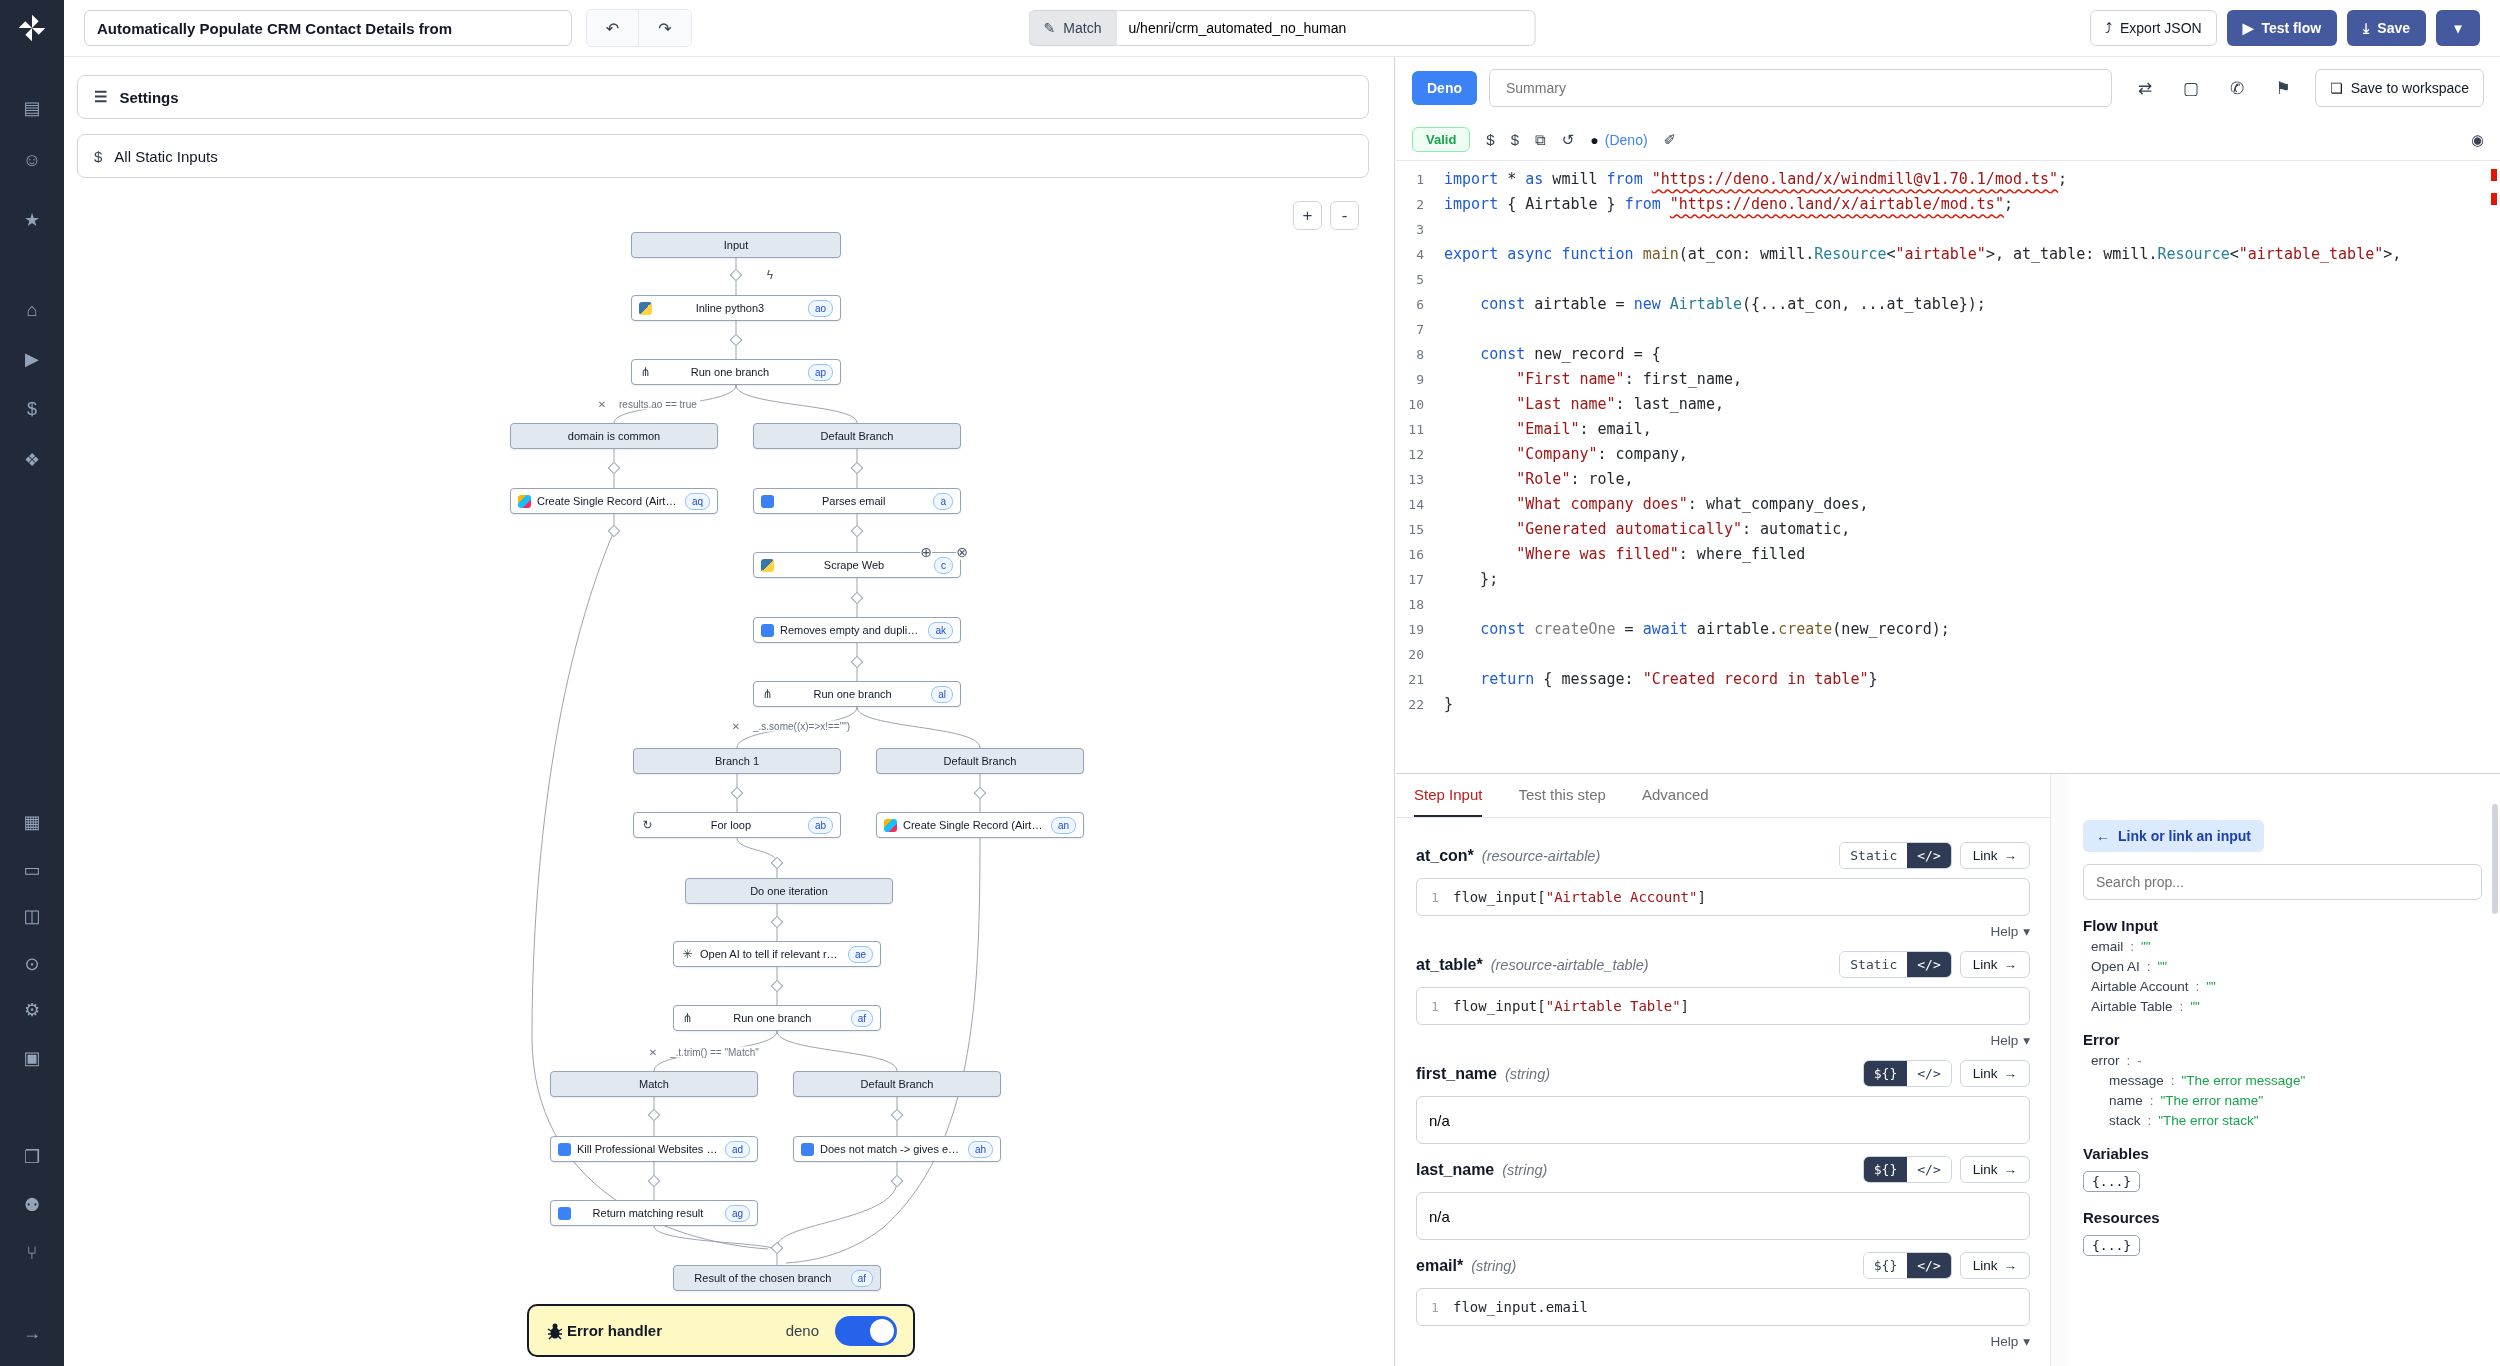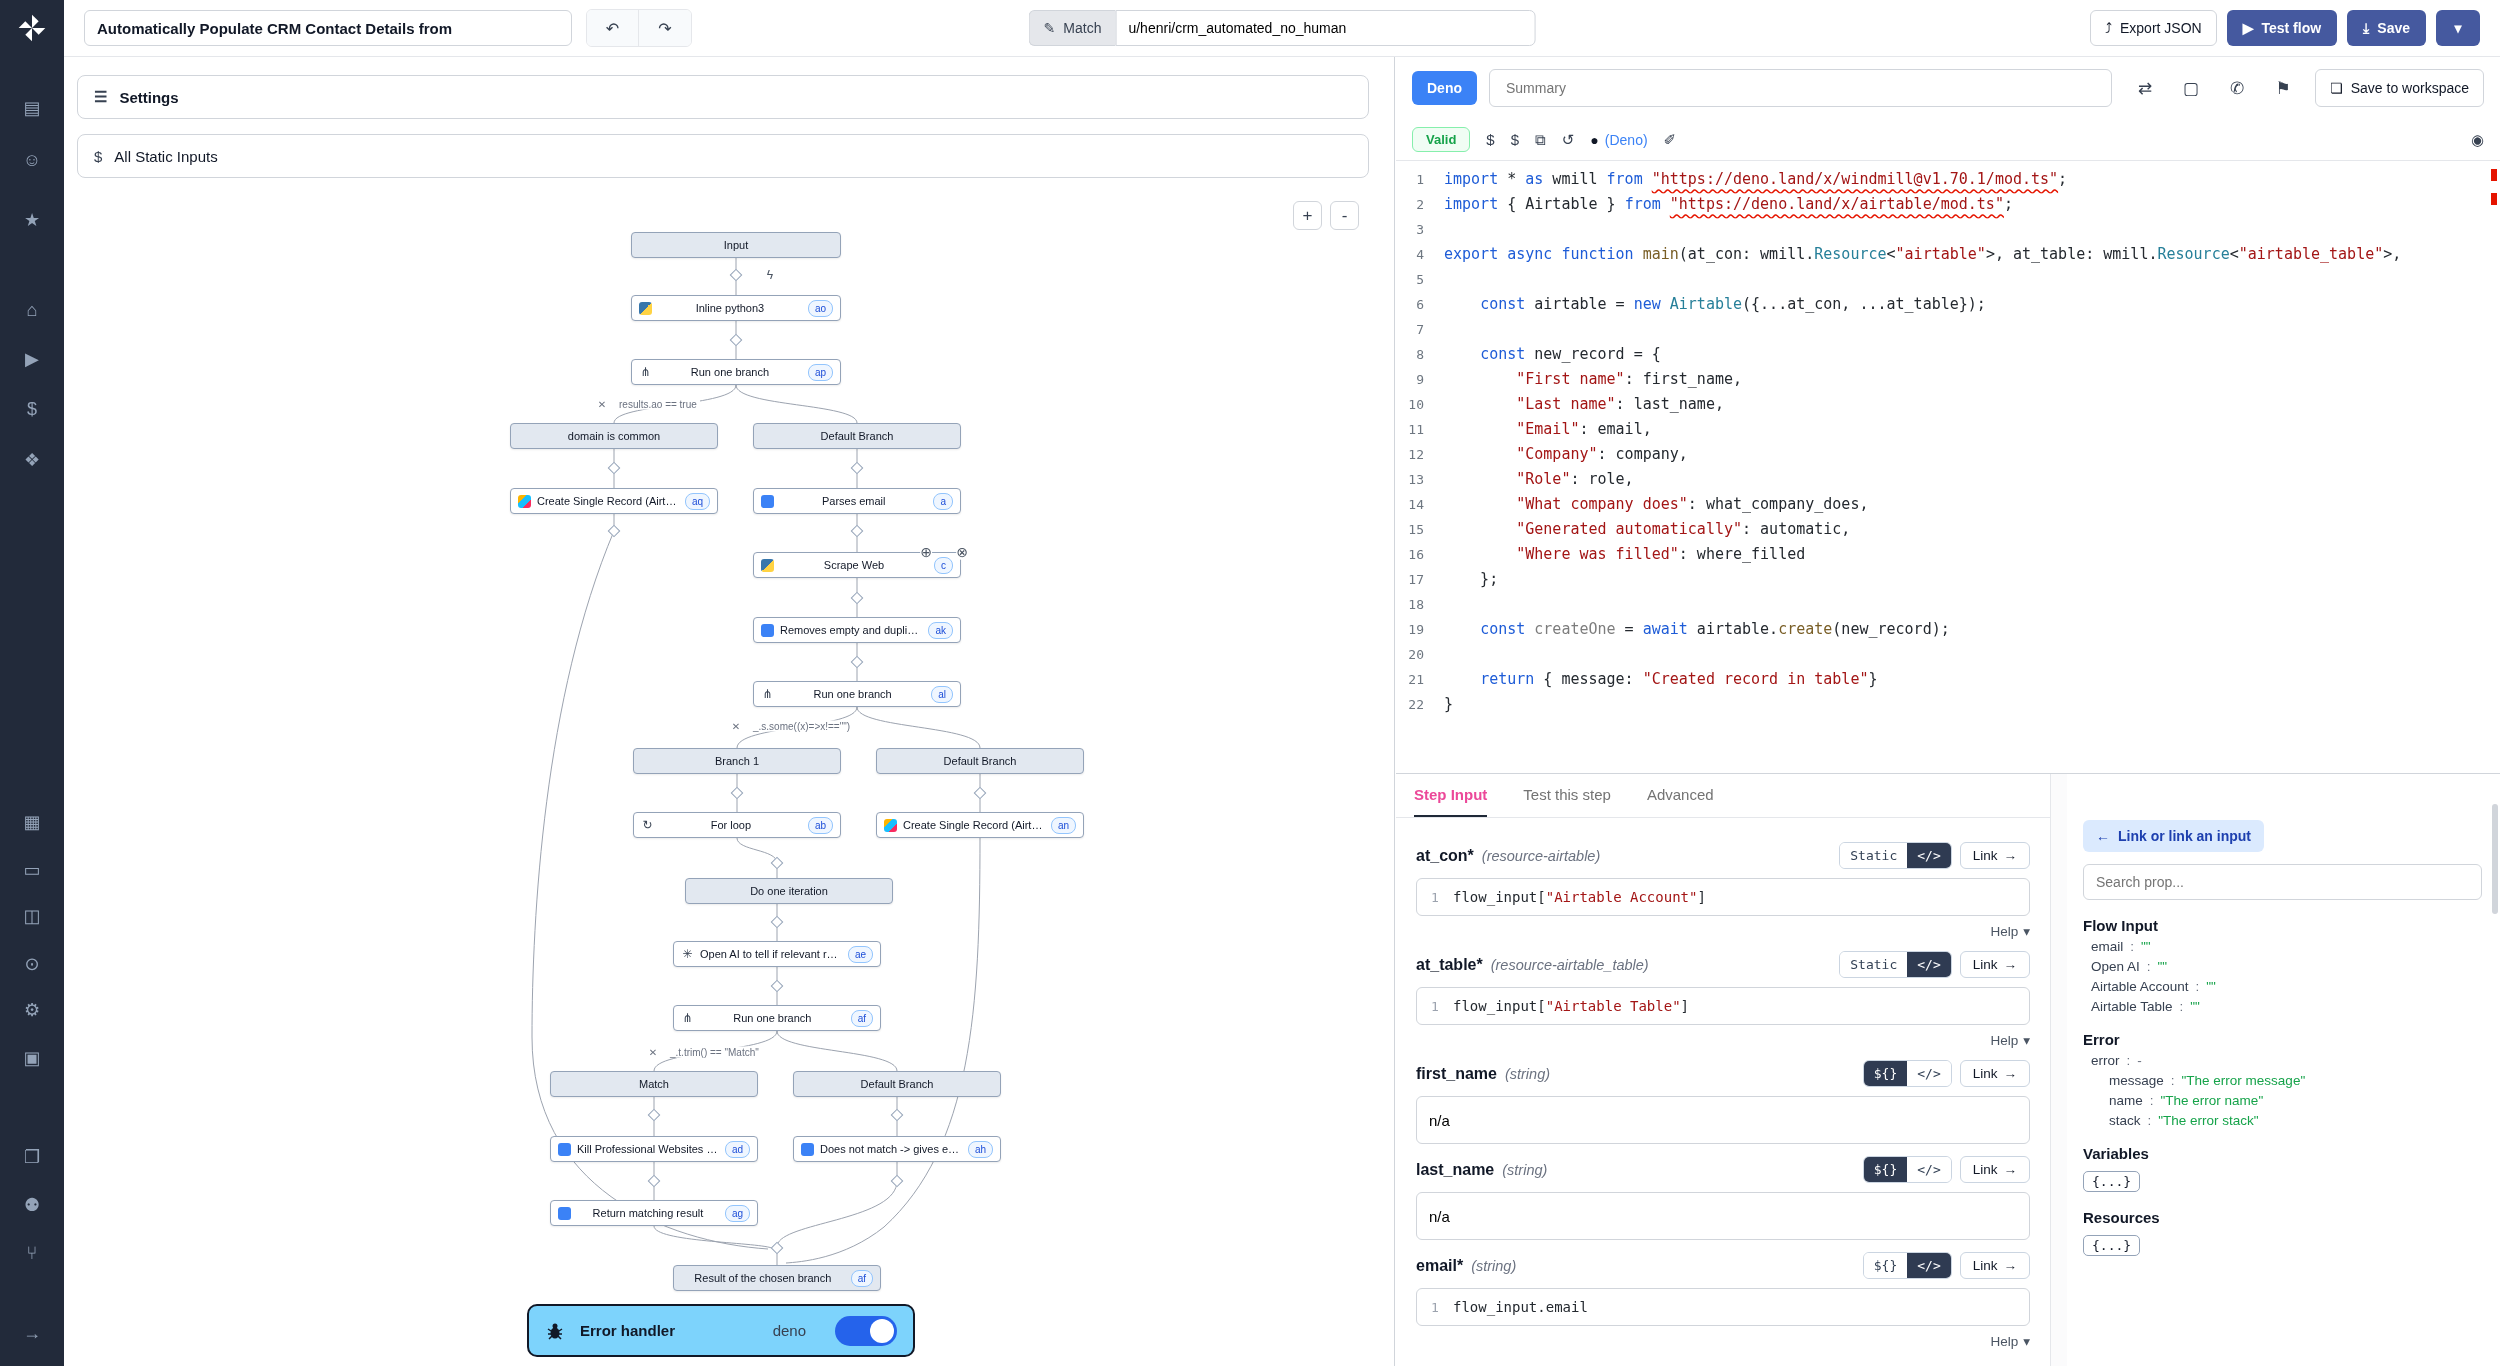--- a/index.html
+++ b/index.html
@@ -55,22 +55,22 @@
     justify-content:center;font-size:12px;color:#374151}
   .nicon.python{background:linear-gradient(135deg,#3776ab 50%,#ffd343 50%);border-radius:3px;color:transparent}
   .nicon.airtable{background:linear-gradient(135deg,#fcb400 33%,#18bfff 33%,#18bfff 66%,#f82b60 66%);border-radius:3px;color:transparent}
   .nicon.script{background:#3b82f6;border-radius:3px;color:transparent}
   .diamond{position:absolute;width:9px;height:9px;border:1px solid #94a3b8;background:#fff;
     transform:translate(-50%,-50%) rotate(45deg);z-index:1}
   .cond-x{position:absolute;transform:translate(-50%,-50%);font-size:10px;color:#6b7280;z-index:3;background:#fff;padding:0 2px}
   .cond-label{position:absolute;transform:translateY(-50%);font-size:10px;color:#6b7280;white-space:nowrap;
     background:#fff;padding:0 3px;z-index:3}
   .decor{position:absolute;transform:translate(-50%,-50%);font-size:14px;color:#4b5563;z-index:4;background:#fff;border-radius:50%}
-  .error-handler{position:absolute;left:463px;top:1247px;width:388px;height:53px;background:#7dd3fc;
-    border:2px solid #111827;border-radius:10px;display:flex;align-items:center;gap:15px;padding:0 16px;font-size:15px;z-index:5}
+  .error-handler{position:absolute;left:463px;top:1247px;width:388px;height:53px;background:#fef9c3;
+    border:2px solid #111827;border-radius:10px;display:flex;align-items:center;gap:2px;padding:0 16px;font-size:15px;z-index:5}
   .eh-label{font-weight:600}
   .eh-lang{margin-left:auto;margin-right:14px;color:#374151}
   .toggle{width:62px;height:30px;border-radius:15px;background:#2563eb;position:relative;flex:none;cursor:pointer}
   .toggle .knob{position:absolute;right:3px;top:3px;width:24px;height:24px;border-radius:50%;background:#fff}
 
   
   .code-panel{position:absolute;left:1396px;top:57px;width:1104px;height:717px;background:#fff;border-bottom:1px solid #d1d5db}
   .cp-header{display:flex;align-items:center;gap:12px;padding:12px 16px}
   .deno-badge{background:#3b82f6;color:#fff;border-radius:6px;padding:9px 15px;font-size:14px;font-weight:600}
   .summary-input{width:623px;height:38px;border:1px solid #d1d5db;border-radius:6px;padding:0 16px;font-size:14px}
@@ -91,21 +91,21 @@
   .ln{width:48px;text-align:right;padding-right:20px;color:#6e7781;font-size:13px;flex:none}
   .k{color:#1e5cd7}.s{color:#a31515}.t{color:#267f99}.f{color:#795e26}.d{color:#24292f}.g{color:#7d7d7d}
   .sq{color:#a31515;text-decoration:underline wavy #e51400;text-underline-offset:4px}
   .ruler{position:absolute;right:0;top:0;width:12px;height:100%}
   .ruler .mark{position:absolute;right:3px;width:6px;background:#e51400}
 
   
   .step-panel{position:absolute;left:1396px;top:774px;width:654px;height:592px;background:#fff}
   .tabs{display:flex;gap:36px;padding:0 18px;height:44px;border-bottom:1px solid #e5e7eb}
   .tab{display:flex;align-items:center;font-size:15px;color:#737373;border-bottom:2px solid transparent;cursor:pointer}
-  .tab.active{color:#ec4899;font-weight:700;border-color:#1f2937}
+  .tab.active{color:#b91c1c;font-weight:400;border-color:#1f2937}
   .fields{padding:12px 20px;height:548px;overflow:hidden}
   .f-head{display:flex;align-items:center;margin-top:12px}
   .f-name{font-size:16px;font-weight:700;color:#111827}
   .f-type{font-style:italic;color:#6b7280;font-size:14.5px;margin-left:8px}
   .f-controls{margin-left:auto;display:flex;align-items:center;gap:8px}
   .segctl{display:flex;border-radius:6px;overflow:hidden;border:1px solid #cbd5e1}
   .seg{padding:5px 10px;font-size:13px;background:#fff;color:#334155;cursor:pointer;
     font-family:"DejaVu Sans Mono","Liberation Mono",monospace}
   .seg.active{background:#2f3b52;color:#fff}
   .link-btn{border:1px solid #cbd5e1;border-radius:6px;padding:5px 12px;font-size:13.5px;background:#fff;

